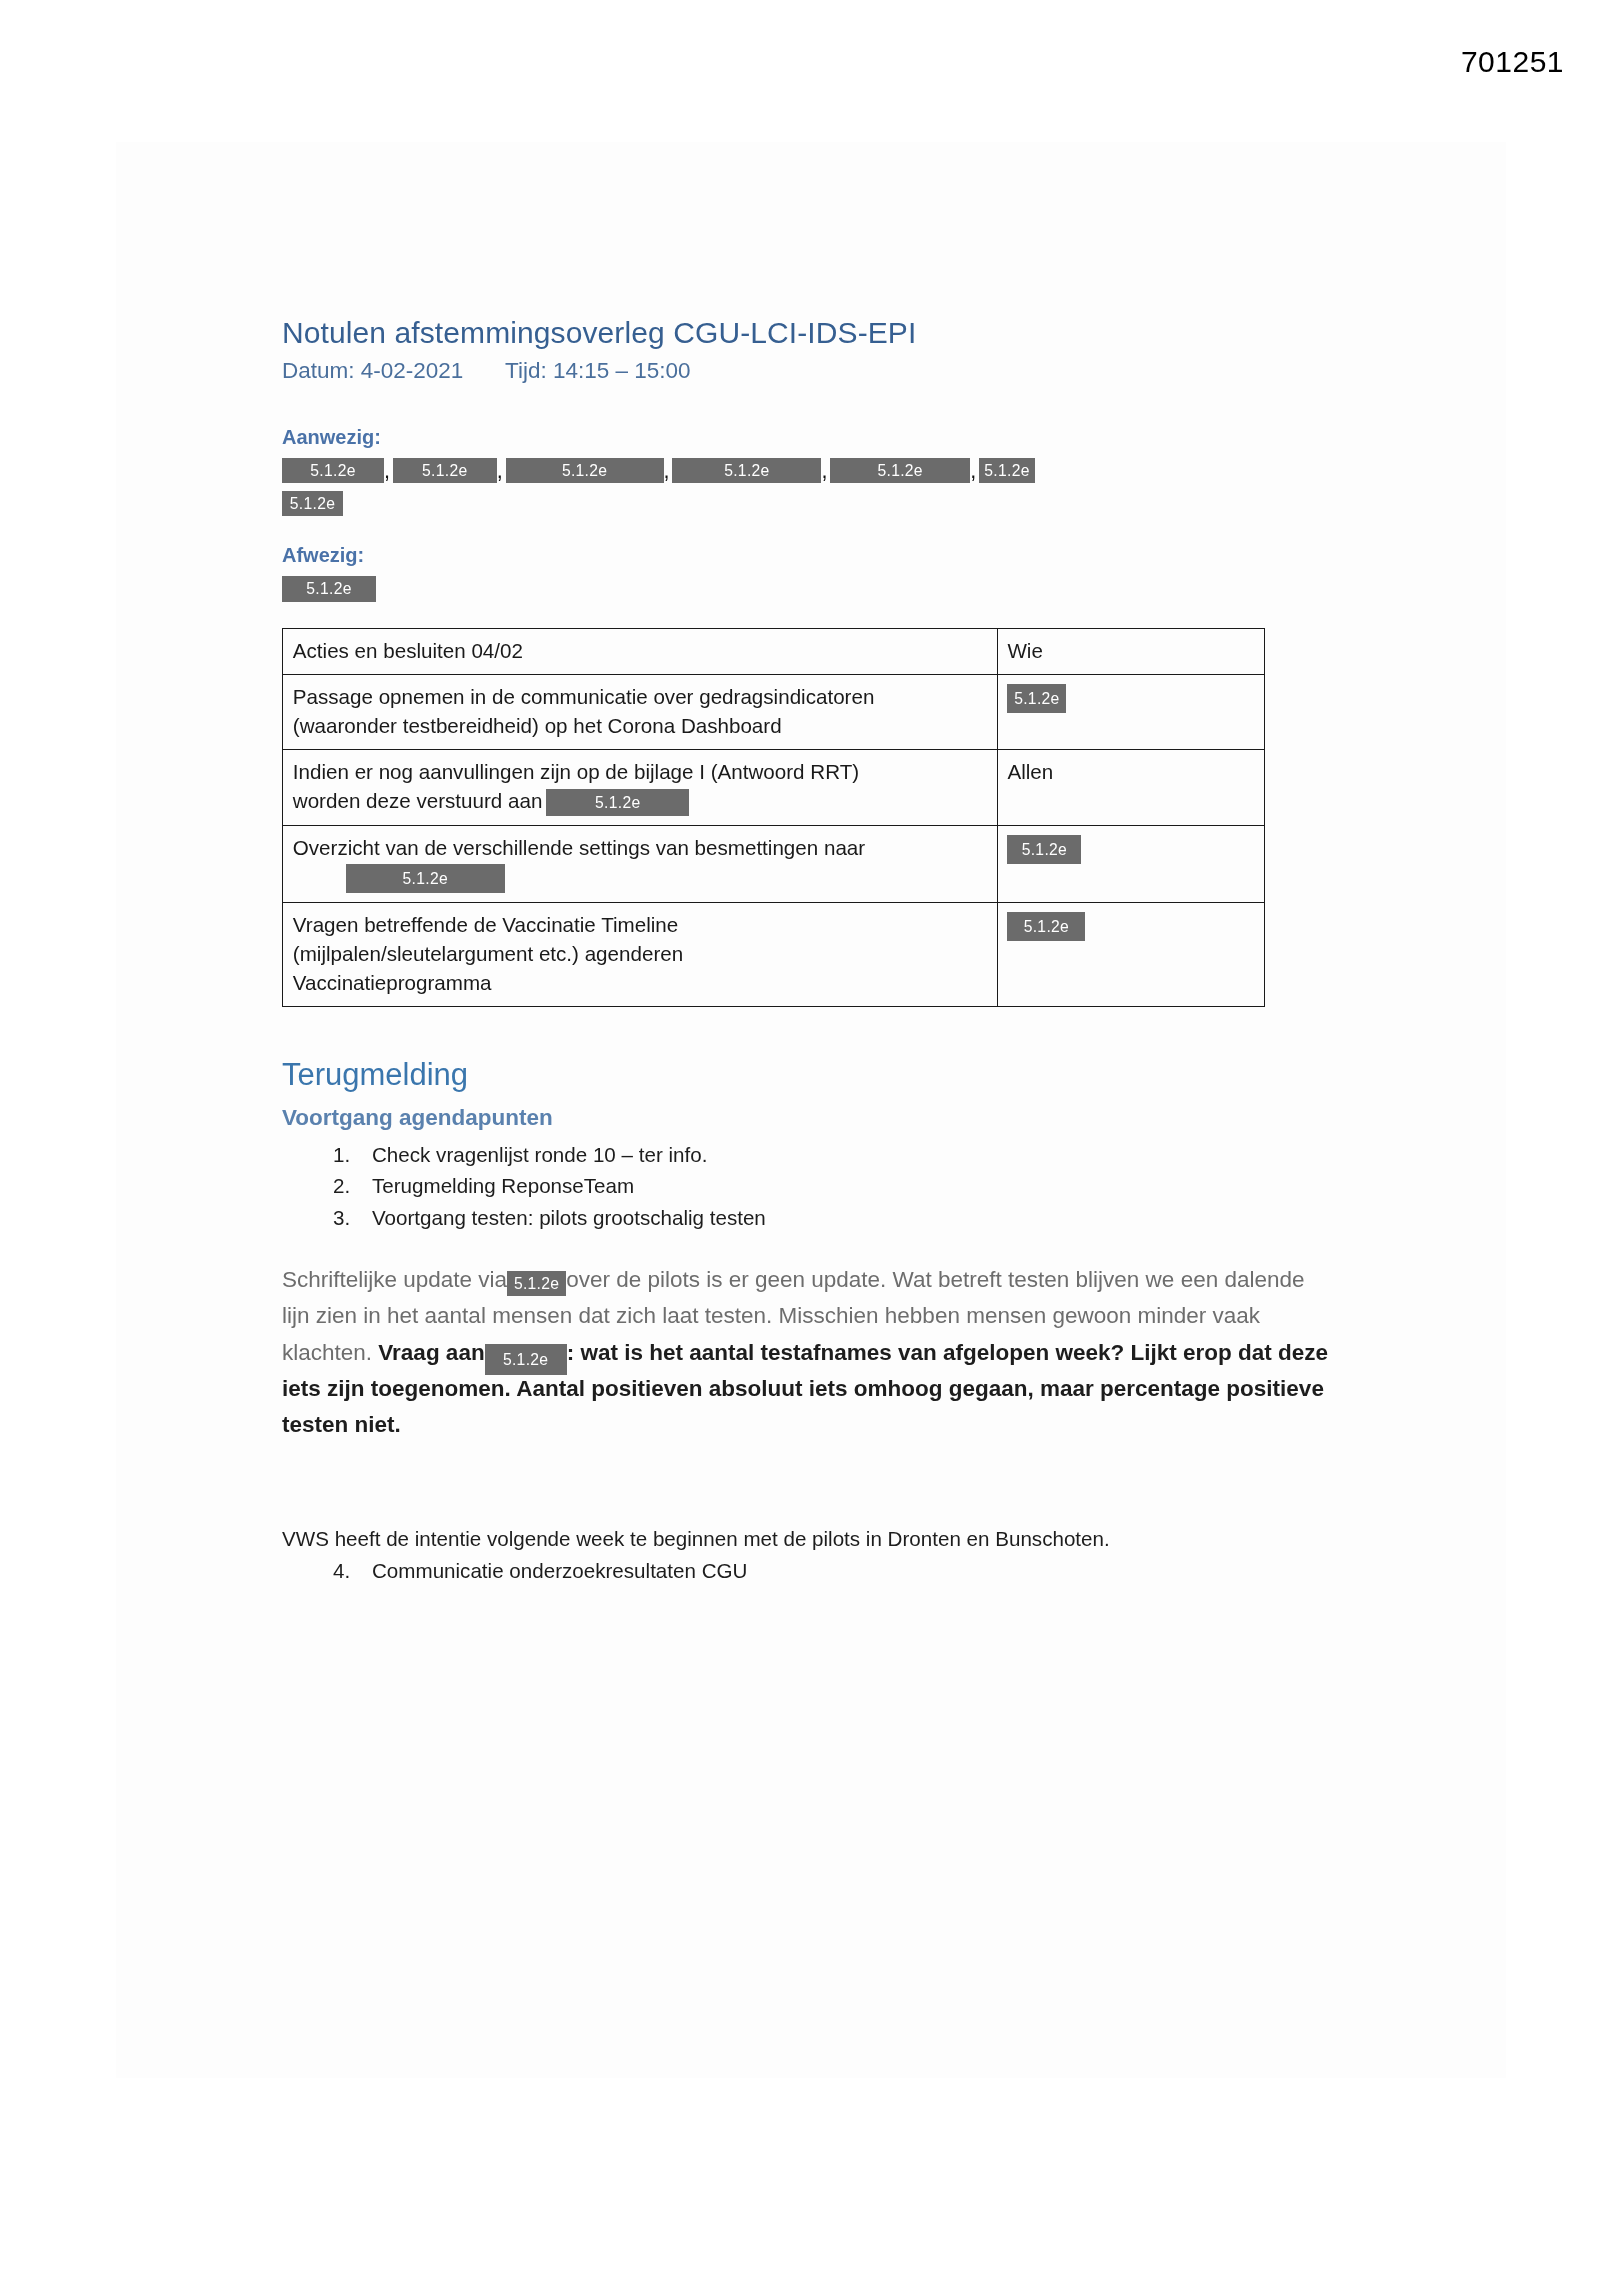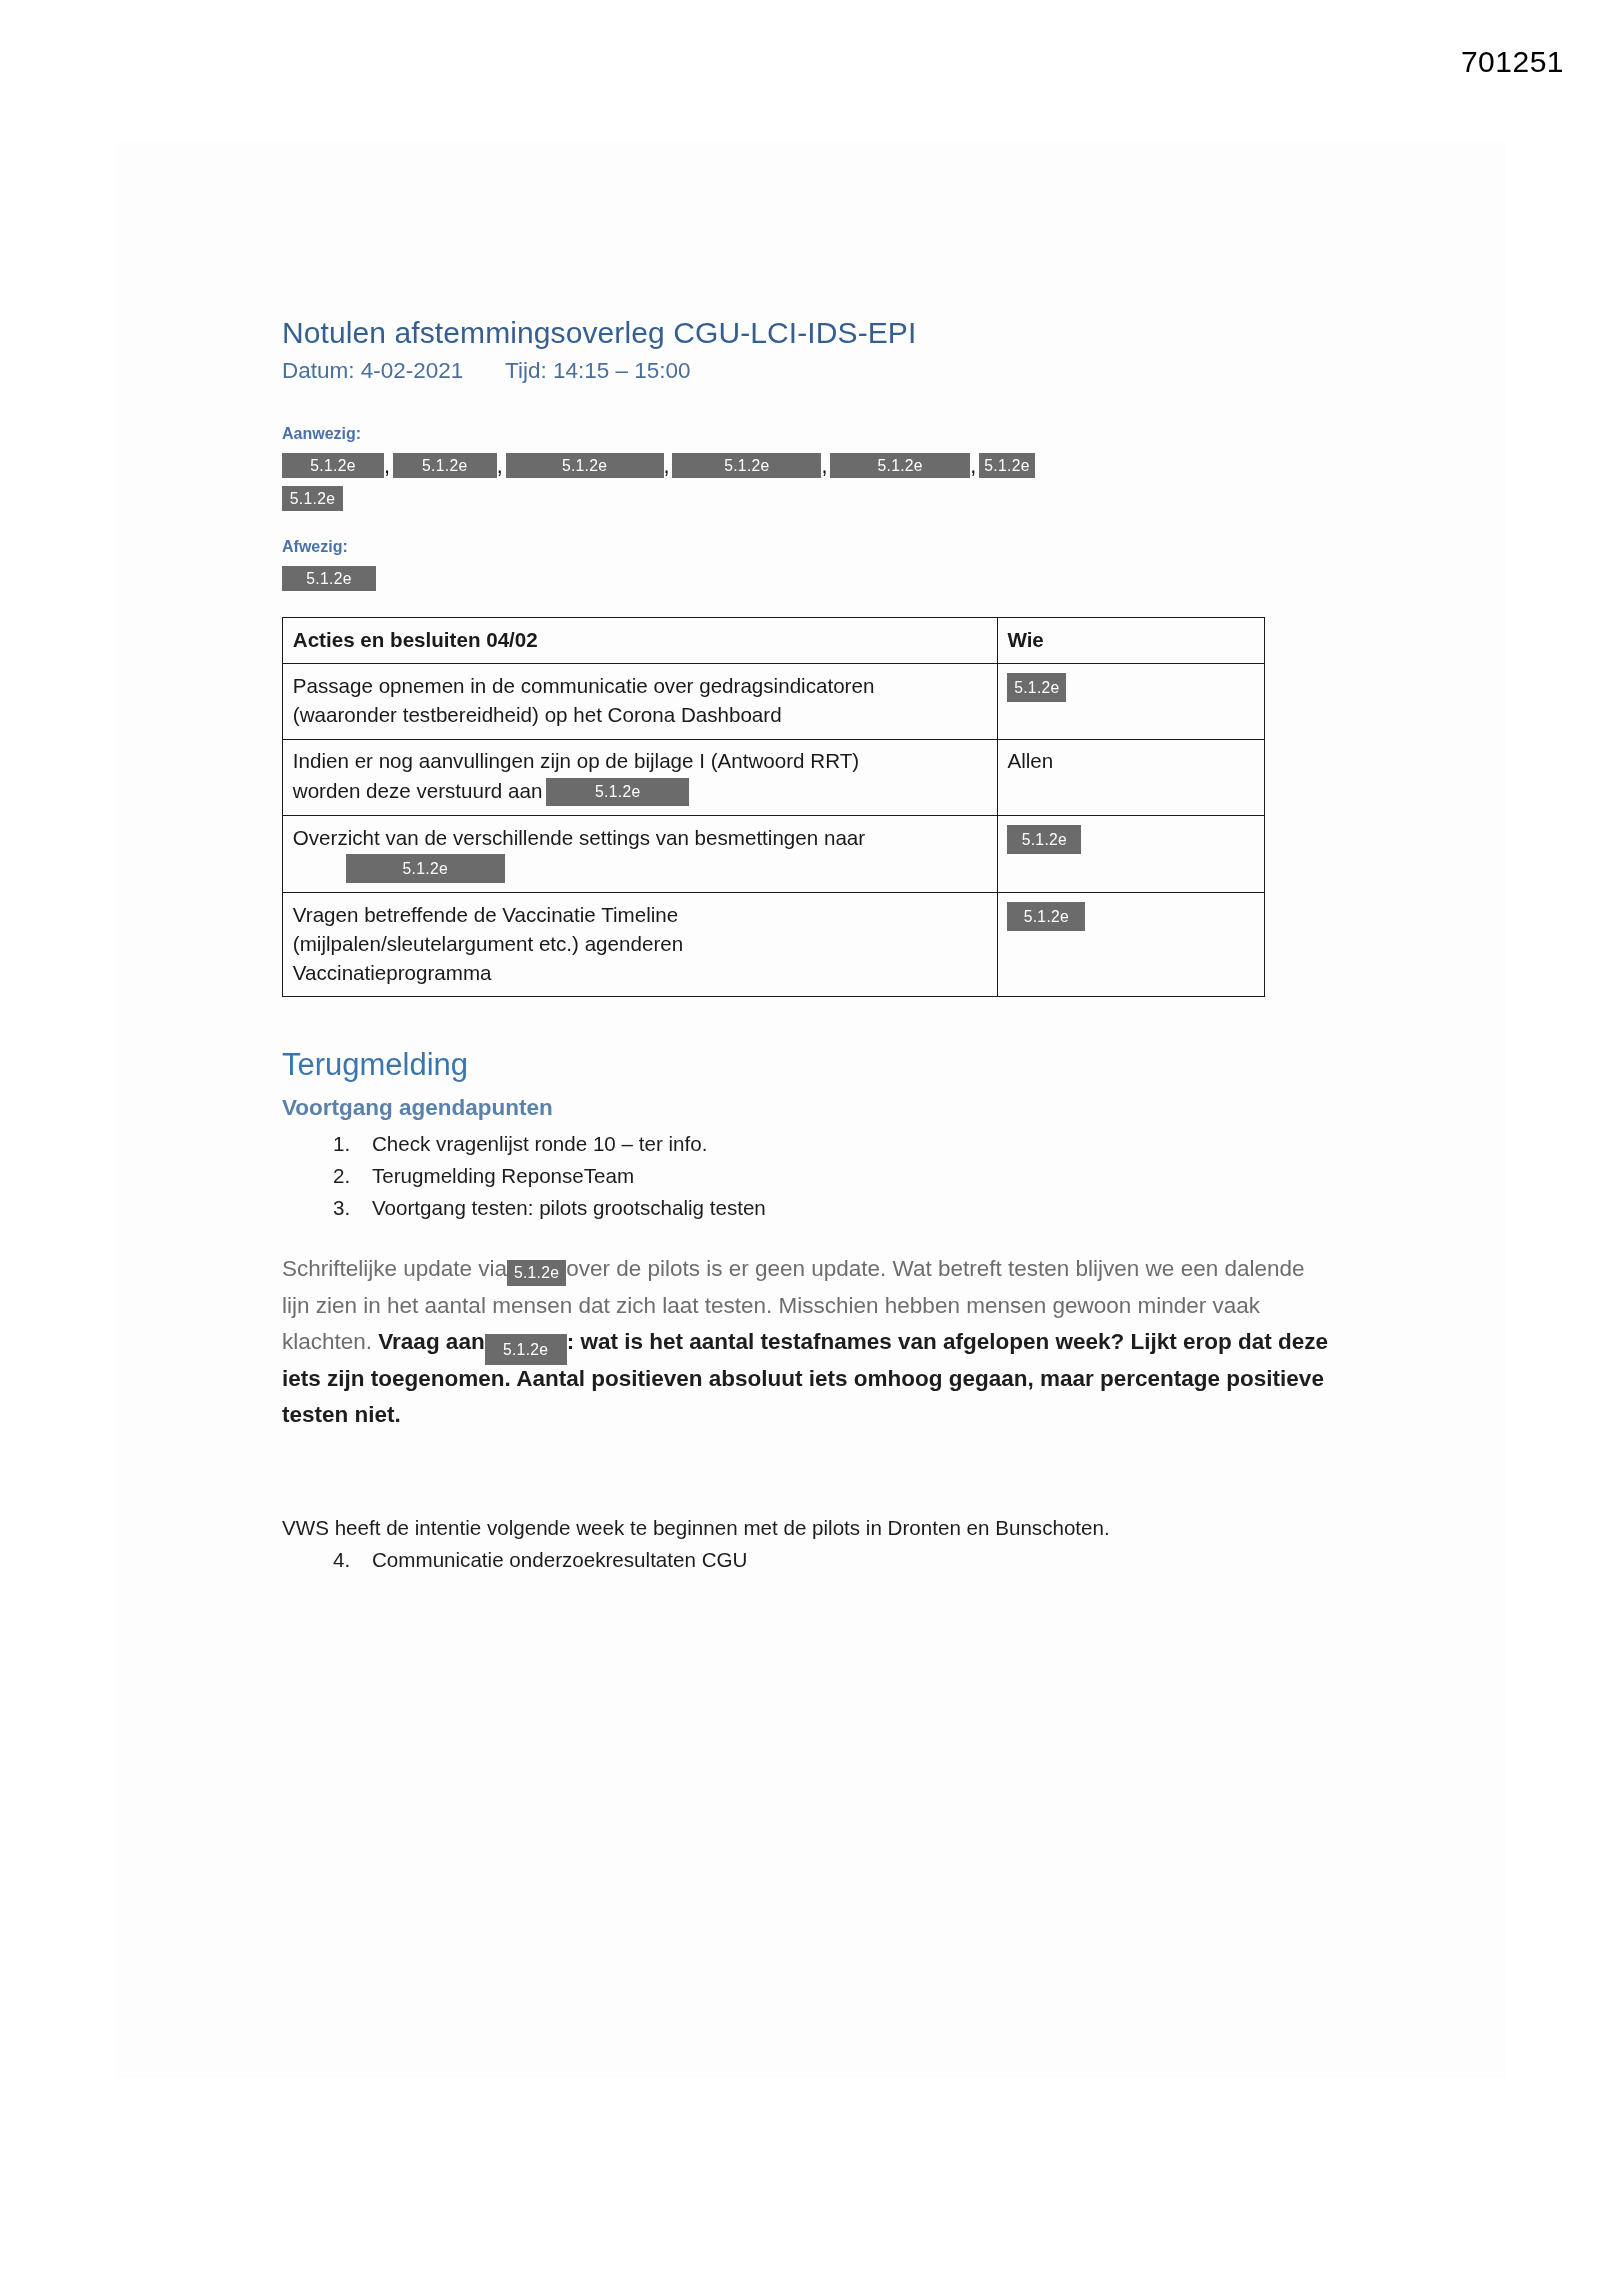--- a/index.html
+++ b/index.html
@@ -55,21 +55,21 @@
   }
   .meta-line {
     font-size: 22.5px;
     color: #4a6f9c;
     margin: 0 0 7.8px 0;
     line-height: 1.4;
   }
   .meta-line .meta-date { display: inline-block; width: 223px; }
 
   .sec-head {
-    font-size: 16px;
+    font-size: 20px;
     color: #4a72a8;
     margin: 37px 0 4.9px 0;
     line-height: 1.3;
   }
   .sec-head.afw { margin-top: 25.5px; }
 
   
   .redact {
     display: inline-block;
     background: #6b6b6b;
@@ -114,21 +114,21 @@
   table.actions td, table.actions th {
     border: 1.6px solid #1a1a1a;
     padding: 6.9px 9.8px 8.8px 9.8px;
     vertical-align: top;
     font-size: 20.6px;
     color: #1a1a1a;
     line-height: 1.42;
     text-align: left;
     font-weight: normal;
   }
-  table.actions th { font-weight: bold; }
+  table.actions th { font-weight: normal; }
   .col-what { width: 694px; }
   .col-who  { width: 247px; }
 
   .cell-redact {
     background: #6b6b6b;
     color: #ffffff;
     font-size: 15.7px;
     display: inline-block;
     text-align: center;
     line-height: 29px;

